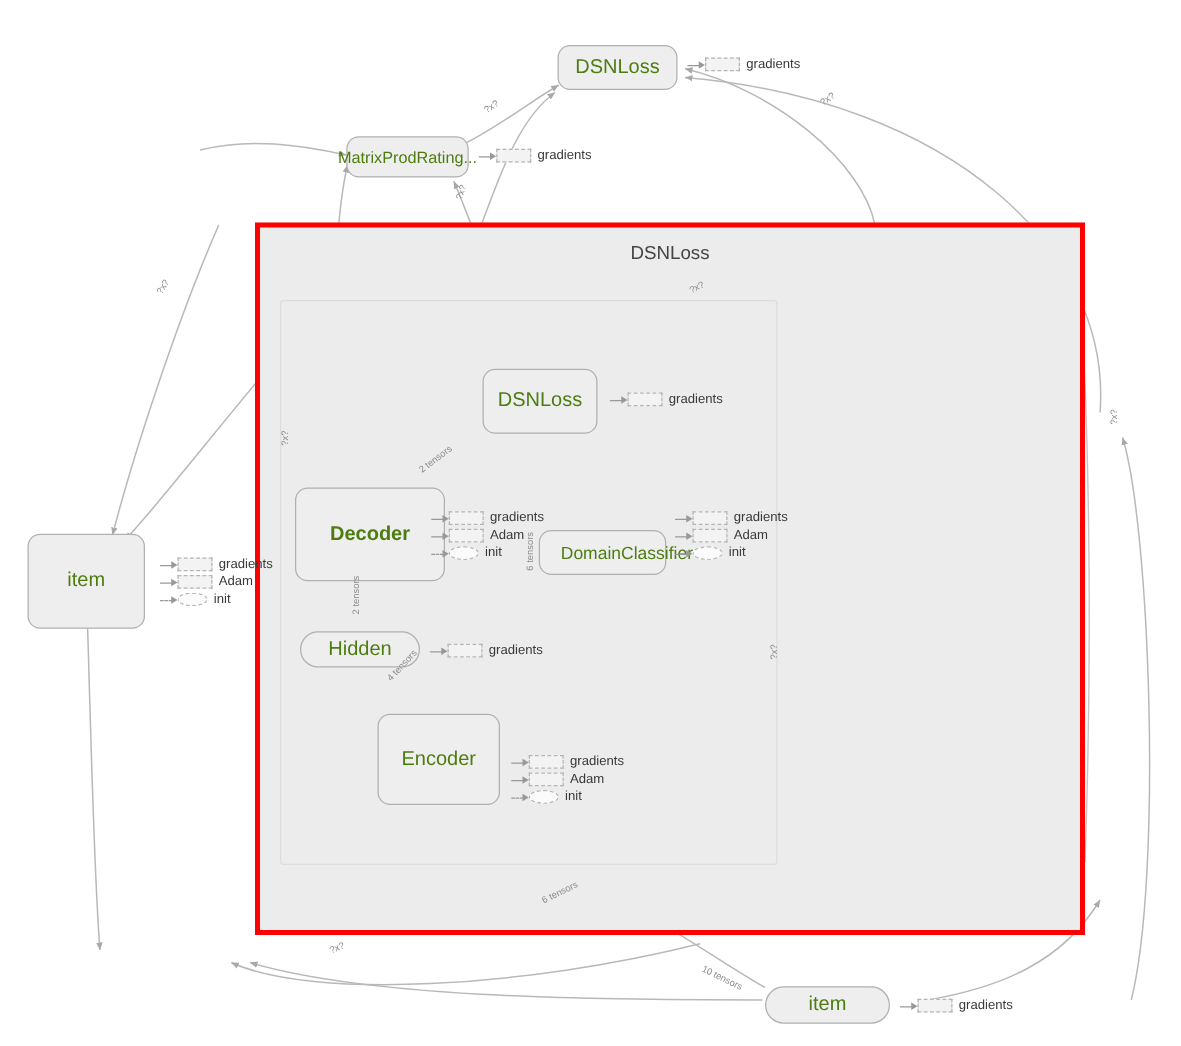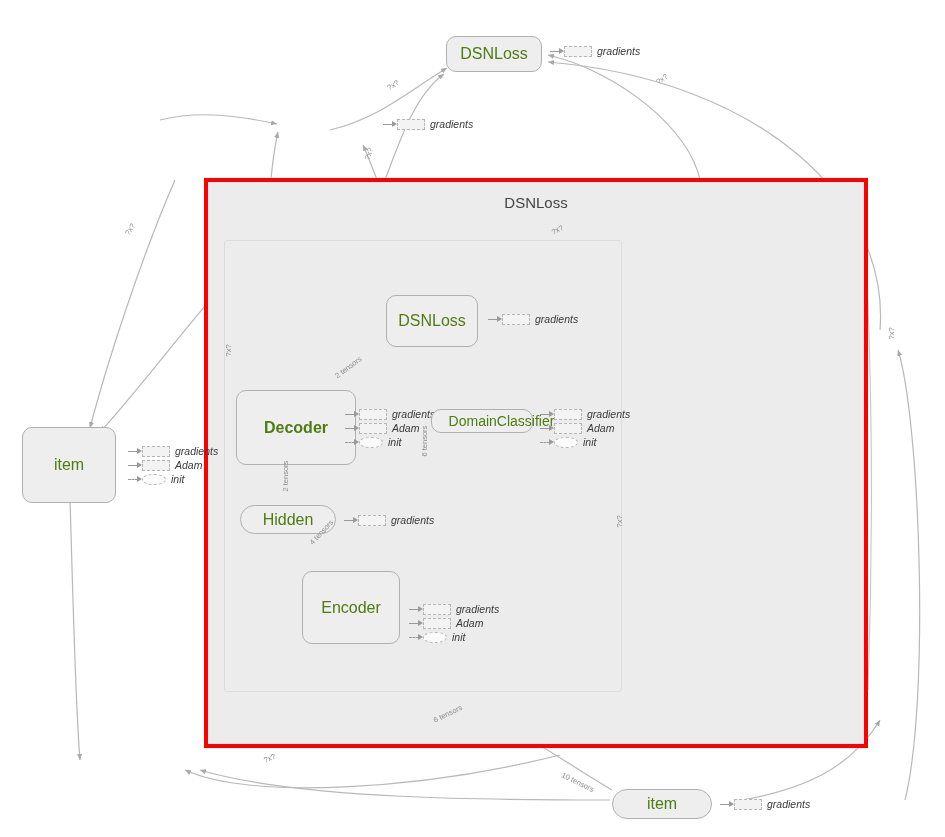--- a/index.html
+++ b/index.html
@@ -82,23 +82,22 @@
 
   
   .annot-stack {
     position: absolute;
     display: flex;
     flex-direction: column;
     gap: 2px;
   }
   .annot-row {
     display: flex;
-    align-items: center;
+    align-items: flex-end;
     height: 12px;
-    font-style: italic;
   }
   .annot-arrow {
     width: 14px;
     height: 10px;
     flex: 0 0 14px;
     position: relative;
   }
   .annot-arrow::before {
     content: "";
     position: absolute;
@@ -219,20 +218,23 @@
       <span>DSNLoss</span>
     </div>
     <div class="annot-stack" style="left:550px; top:45px;">
       <div class="annot-row">
         <span class="annot-arrow"></span>
         <span class="annot-glyph"></span>
         <span class="annot-label">gradients</span>
       </div>
     </div>
 
+    <div class="node small" style="left:277px; top:109px; width:98px; height:33px;">
+      <span>MatrixProdRating...</span>
+    </div>
     <div class="annot-stack" style="left:383px; top:118px;">
       <div class="annot-row">
         <span class="annot-arrow"></span>
         <span class="annot-glyph"></span>
         <span class="annot-label">gradients</span>
       </div>
     </div>
 
     <div class="node" style="left:22px; top:427px; width:94px; height:76px;justify-content:center;">
       <span>item</span>
@@ -291,21 +293,21 @@
         <span class="annot-glyph"></span>
         <span class="annot-label">Adam</span>
       </div>
       <div class="annot-row">
         <span class="annot-arrow dashed"></span>
         <span class="annot-glyph ellipse"></span>
         <span class="annot-label">init</span>
       </div>
     </div>
 
-    <div class="node medium" style="left:431px; top:409px; width:102px; height:24px;padding-left:39px;">
+    <div class="node medium" style="left:431px; top:424px; width:102px; height:36px;padding-left:39px;">
       <span>DomainClassifier</span>
     </div>
     <div class="annot-stack" style="left:540px; top:408px;">
       <div class="annot-row">
         <span class="annot-arrow"></span>
         <span class="annot-glyph"></span>
         <span class="annot-label">gradients</span>
       </div>
       <div class="annot-row">
         <span class="annot-arrow"></span>

